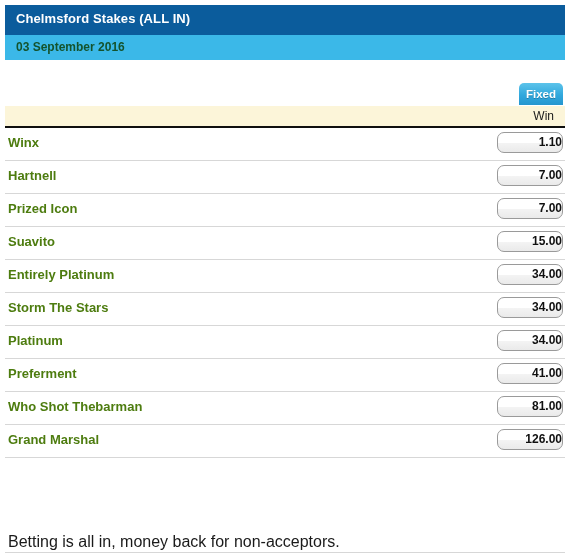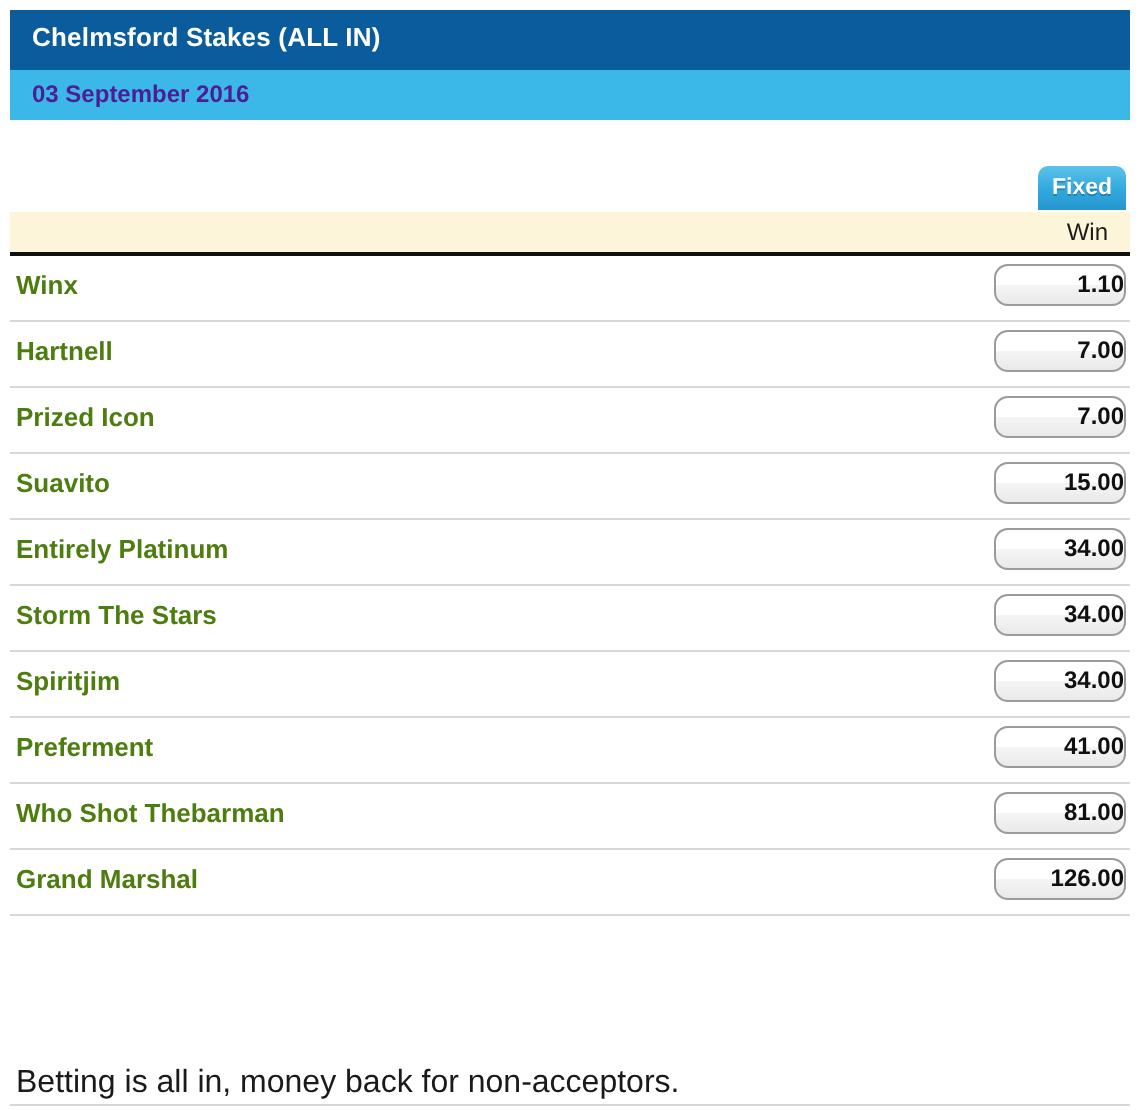--- a/index.html
+++ b/index.html
@@ -48,21 +48,21 @@
     top: 35px;
     width: 560px;
     height: 25px;
     background: #3bb8e8;
     box-sizing: border-box;
   }
   .race-date {
     position: absolute;
     left: 11px;
     top: 5px;
-    color: #4c1d95;
+    color: #14532d;
     font-size: 12px;
     font-weight: bold;
     white-space: nowrap;
   }
 
   
   .tab-strip {
     position: absolute;
     left: 5px;
     top: 60px;
@@ -226,21 +226,21 @@
           <span class="odds-value">34.00</span>
         </div>
       </div>
       <div class="runner-row">
         <span class="runner-name">Storm The Stars</span>
         <div class="odds-button">
           <span class="odds-value">34.00</span>
         </div>
       </div>
       <div class="runner-row">
-        <span class="runner-name">Spiritjim</span>
+        <span class="runner-name">Platinum</span>
         <div class="odds-button">
           <span class="odds-value">34.00</span>
         </div>
       </div>
       <div class="runner-row">
         <span class="runner-name">Preferment</span>
         <div class="odds-button">
           <span class="odds-value">41.00</span>
         </div>
       </div>

